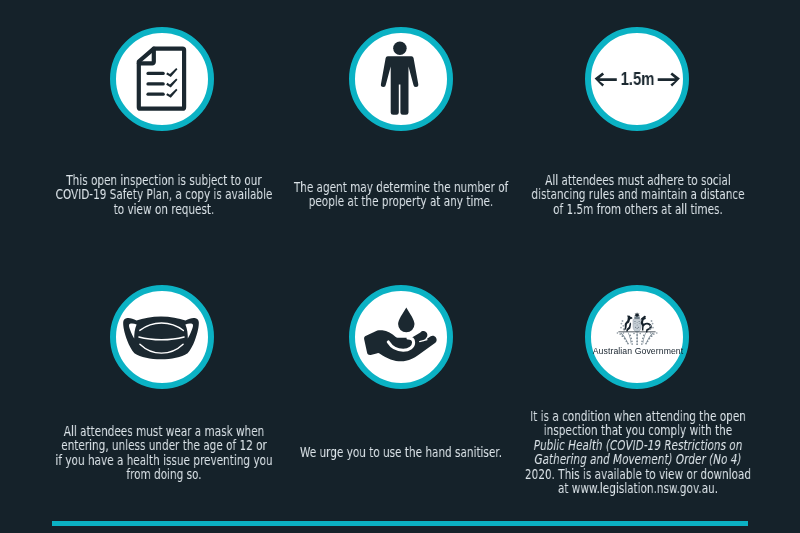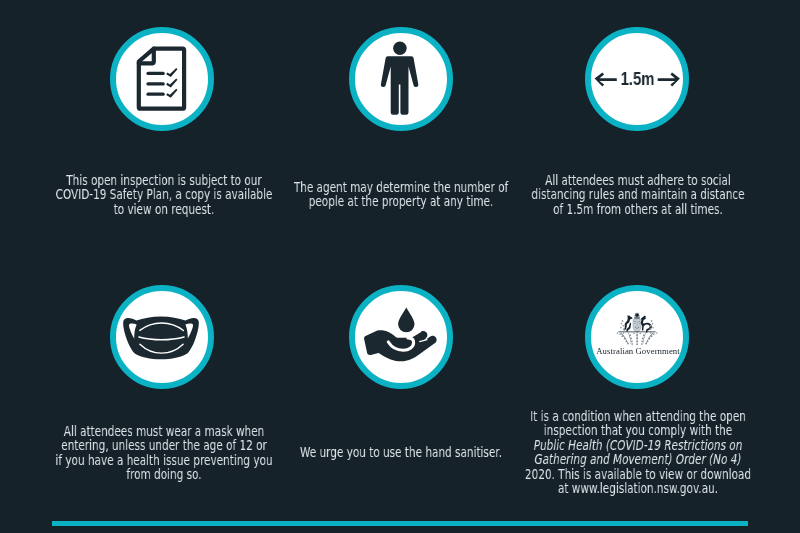--- a/index.html
+++ b/index.html
@@ -70,21 +70,21 @@
     <span class="ln">if you have a health issue preventing you</span>
     <span class="ln">from doing so.</span>
   </div>
 
   <div class="badge" style="left:348.6px;top:284.7px;"></div>
   <div class="caption" style="left:238.0px;top:444.9px;width:326px;">
     <span class="ln">We urge you to use the hand sanitiser.</span>
   </div>
 
   <div class="badge" style="left:585.3px;top:284.7px;"></div>
-  <div style="position:absolute;left:557.8px;top:346.6px;width:160px;text-align:center;font-family:Liberation Serif, serif;font-size:8.7px;line-height:8.7px;letter-spacing:0.08px;color:#16222c;white-space:nowrap;transform:translateZ(0);will-change:transform;">Australian Government</div>
+  <div style="position:absolute;left:557.8px;top:346.6px;width:160px;text-align:center;font-family:Liberation Sans, sans-serif;font-size:8.7px;line-height:8.7px;letter-spacing:0.08px;color:#16222c;white-space:nowrap;transform:translateZ(0);will-change:transform;">Australian Government</div>
   <div class="caption" style="left:475.3px;top:409.3px;width:326px;">
     <span class="ln">It is a condition when attending the open</span>
     <span class="ln">inspection that you comply with the</span>
     <span class="ln"><i>Public Health (COVID-19 Restrictions on</i></span>
     <span class="ln"><i>Gathering and Movement) Order (No 4)</i></span>
     <span class="ln">2020. This is available to view or download</span>
     <span class="ln">at www.legislation.nsw.gov.au.</span>
   </div>
 
   <div class="bar" style="left:51.9px;top:520.5px;width:696.2px;height:5.6px;"></div>

